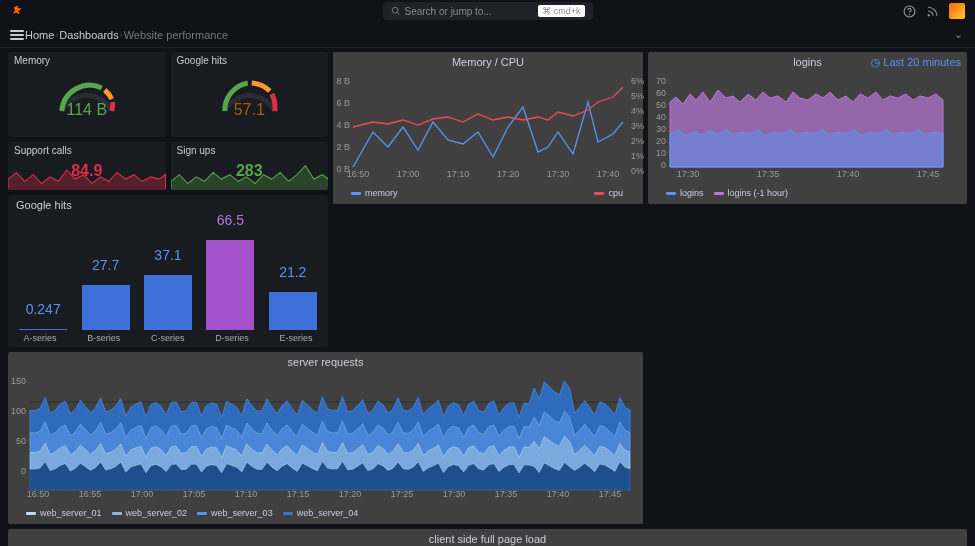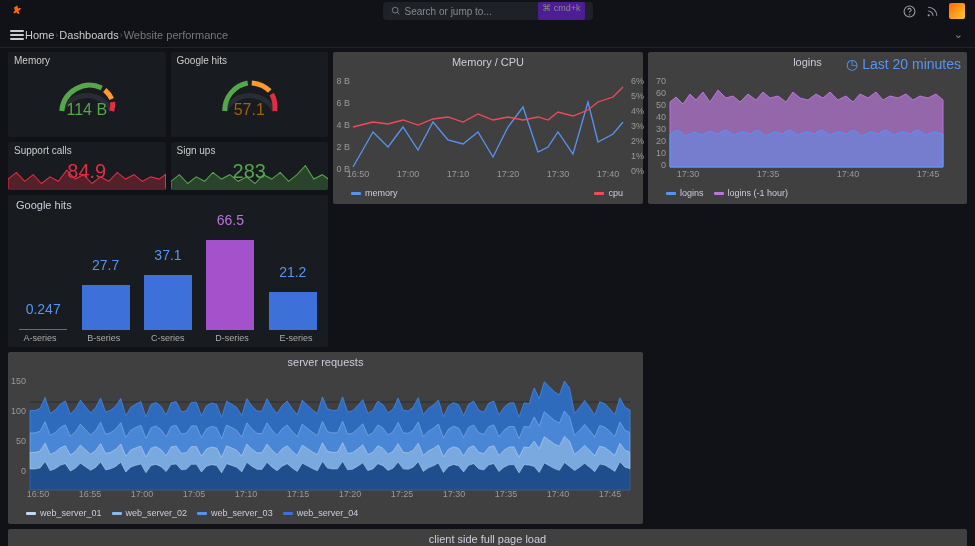--- a/index.html
+++ b/index.html
@@ -1,54 +1,54 @@
 <!DOCTYPE html>
 <html><head>
 <meta charset="utf-8">
 <style>
 * { margin: 0; padding: 0; box-sizing: border-box; }
 body { background: #111217; color: #ccccdc; font-family: -apple-system, BlinkMacSystemFont, sans-serif; font-size: 11px; width: 975px; height: 546px; overflow: hidden; }
 .topbar { height: 22px; display: flex; align-items: center; padding: 0 10px; justify-content: space-between; }
 .topbar-left { display: flex; align-items: center; }
 .logo { width: 14px; height: 14px; }
-.searchbox { background: #1f2128; border-radius: 4px; width: 210px; height: 18px; display: flex; padding: 0 8px; color: #888; font-size: 10px; justify-content: space-between; position: absolute; left: 50%; transform: translateX(-50%); }
+.searchbox { background: #1f2128; border-radius: 4px; width: 210px; height: 18px; display: flex; align-items: center; padding: 0 8px; color: #888; font-size: 10px; justify-content: space-between; position: absolute; left: 50%; transform: translateX(-50%); }
 .searchbox-left { display: flex; align-items: center; gap: 4px; }
-.kbd { background: #4c1d95; padding: 1px 4px; border-radius: 2px; font-size: 9px; }
+.kbd { background: #ffffff; padding: 1px 4px; border-radius: 2px; font-size: 9px; }
 .topbar-right { display: flex; align-items: center; gap: 10px; color: #888; }
 .topbar-right .icon-btn { cursor: pointer; display: flex; }
 .avatar { width: 16px; height: 16px; border-radius: 2px; background: linear-gradient(135deg, #f60, #fc3); }
 .breadcrumb-row { height: 26px; display: flex; align-items: center; padding: 0 10px; gap: 8px; border-bottom: 1px solid #222; justify-content: space-between; }
 .breadcrumb-left { display: flex; align-items: center; gap: 1px; }
 .hamburger { display: flex; flex-direction: column; gap: 2px; cursor: pointer; }
 .hamburger span { width: 14px; height: 2px; background: #ccc; border-radius: 1px; }
 .crumb { font-size: 11px; }
 .crumb.active { color: #ccc; }
 .crumb.dim { color: #777; }
 .sep { color: #555; font-size: 9px; }
 .chev { color: #888; cursor: pointer; padding: 2px; }
 .grid { padding: 4px 8px; display: grid; grid-template-columns: 320px 310px 1fr; gap: 5px; }
 .panel { background: #404040; border-radius: 2px; position: relative; }
 .panel-title { text-align: center; font-size: 11px; padding: 4px 0; color: #ccccdc; }
 .panel-title-left { text-align: left; padding: 4px 8px; font-size: 11px; }
-.time-range { position: absolute; top: 4px; right: 6px; font-size: 14px; color: #5794f2; }
+.time-range { position: absolute; top: 4px; right: 6px; font-size: 11px; color: #5794f2; }
 .time-range::before { content: "◷ "; }
 .legend { display: flex; gap: 10px; padding: 4px 6px 6px 18px; font-size: 9px; flex-wrap: wrap; }
 .legend-item { display: flex; align-items: center; gap: 4px; }
 .swatch { width: 10px; height: 3px; border-radius: 1px; }
 .axis-label { fill: #999; font-size: 9px; }
 .gridline { stroke: #2a2c34; stroke-width: 1; }
 .row2 { grid-column: 1 / 3; }
 .row3 { grid-column: 1 / 4; }
 .stats-col { display: grid; grid-template-columns: 1fr 1fr; grid-template-rows: 85px 48px 1fr; gap: 5px; }
 .gauge-panel { background: #181b1f; border-radius: 2px; }
 .gauge-value { text-align: center; font-size: 16px; font-weight: 500; }
 .spark-panel { background: #181b1f; border-radius: 2px; display: flex; flex-direction: column; overflow: hidden; }
 .spark-title { font-size: 10px; padding: 3px 6px; color: #ccc; }
 .spark-body { flex: 1; position: relative; }
-.spark-value { position: absolute; left: 50%; top: 35%; transform: translate(-50%, -50%); font-size: 20px; font-weight: 400; z-index: 2; }
+.spark-value { position: absolute; left: 50%; top: 35%; transform: translate(-50%, -50%); font-size: 16px; font-weight: 700; z-index: 2; }
 .google-hits-panel { grid-column: 1 / 3; background: #181b1f; border-radius: 2px; }
 .bars-row { display: flex; justify-content: space-around; align-items: flex-end; height: 115px; padding: 0 4px; }
 .bar-group { display: flex; flex-direction: column; align-items: center; width: 56px; gap: 8px; }
 .bar-val { font-size: 14px; margin-bottom: 4px; }
 .bar-rect { width: 48px; background: #3d71d9; }
 .bar-label { font-size: 9px; color: #aaa; margin-top: 3px; }
 </style>
 </head>
 <body>
 

